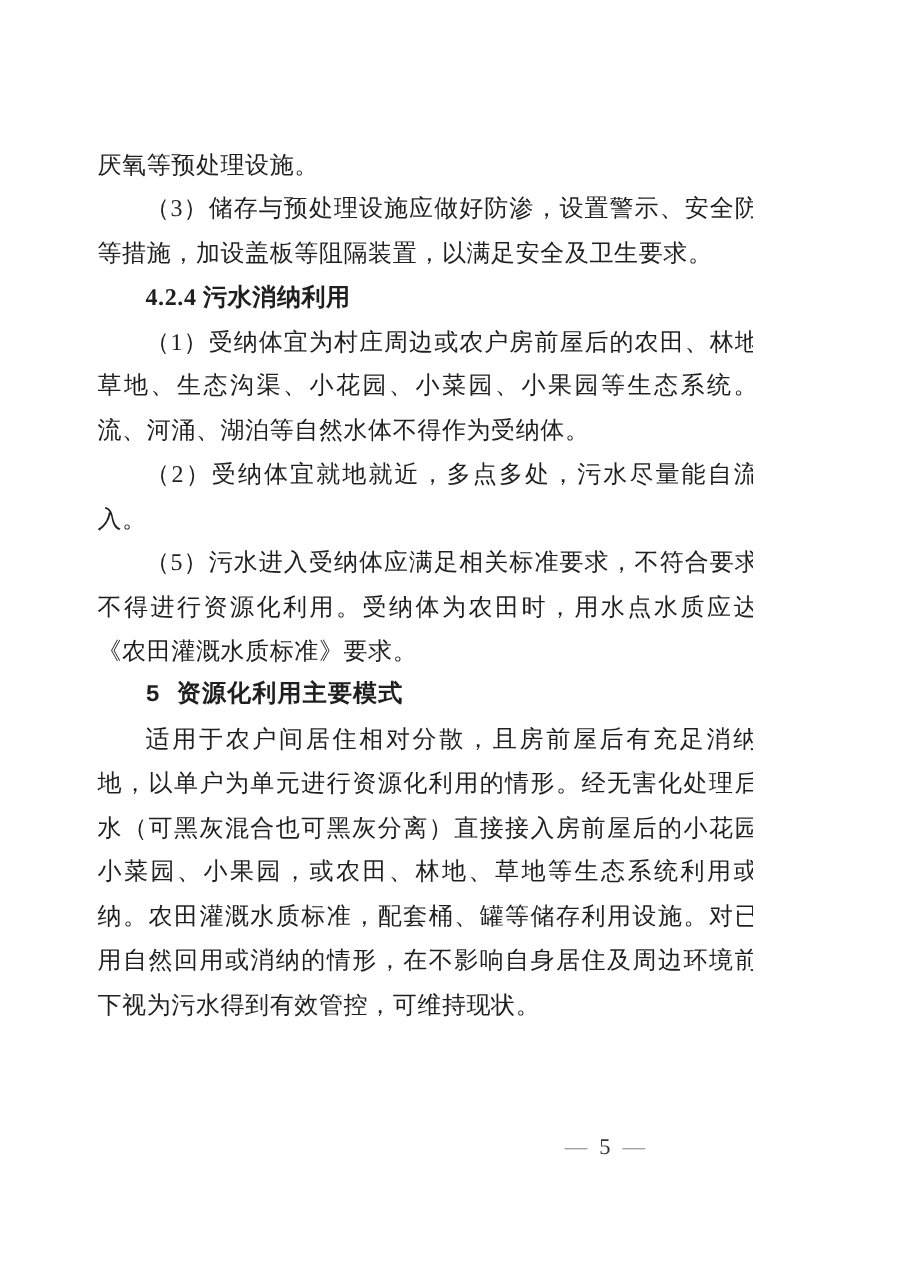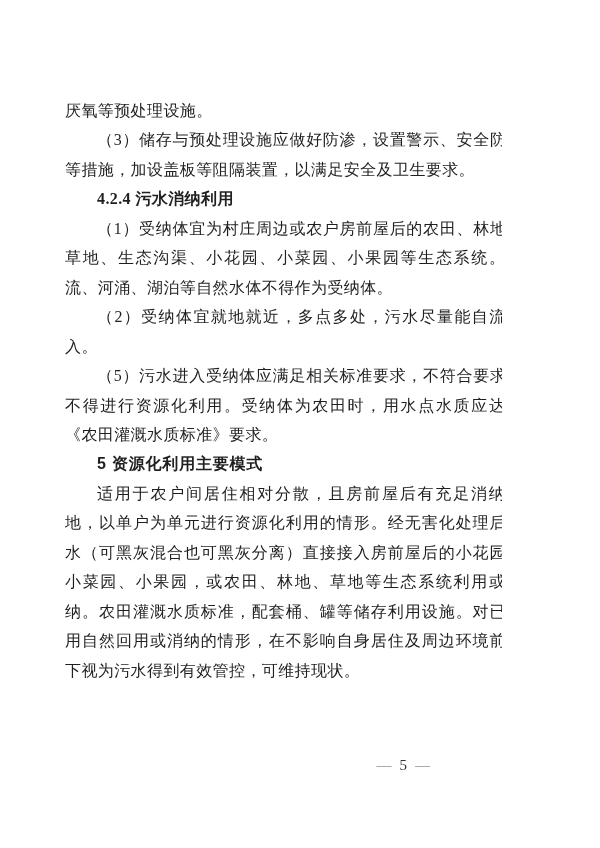--- a/index.html
+++ b/index.html
@@ -34,21 +34,21 @@
     text-indent: 2em;
   }
   
   .h-424 {
     text-indent: 2em;
     font-weight: bold;
   }
   
   .h-chapter {
     text-indent: 2em;
-    font-family: Liberation Sans, sans-serif;
+    font-family: Liberation Mono, monospace;
     font-weight: bold;
     letter-spacing: 0.8px !important;
   }
   
   .h-section {
     text-indent: 2em;
     font-weight: normal;
     letter-spacing: 1.5px !important;
   }
   .footer {

